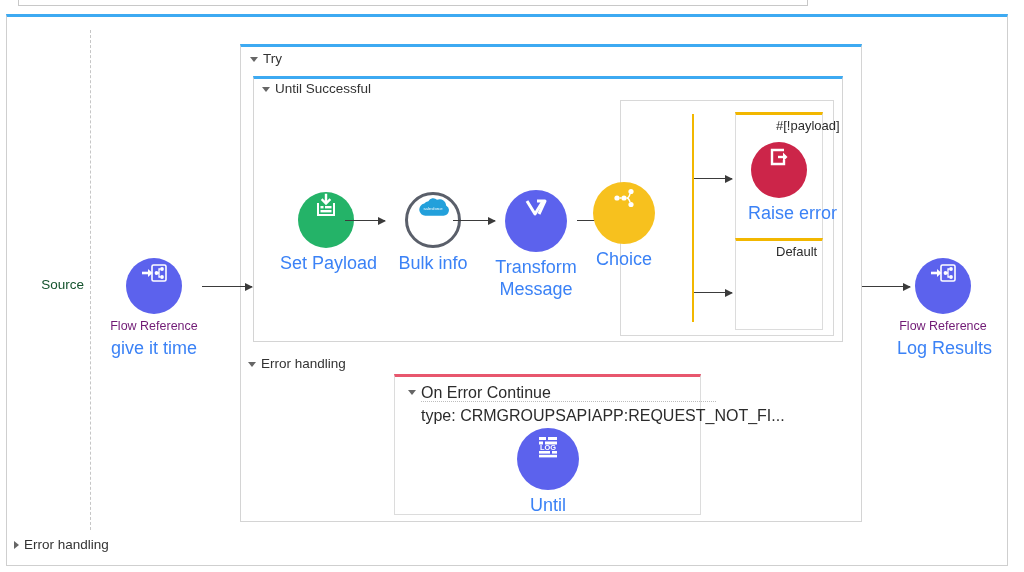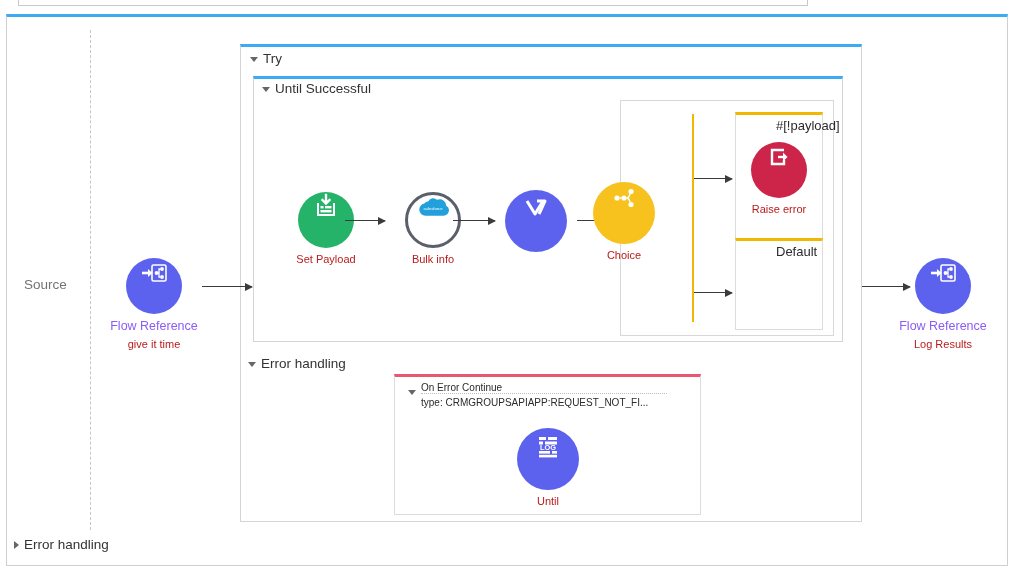--- a/index.html
+++ b/index.html
@@ -57,37 +57,37 @@
   .lbl-until{left:262px;top:82px;}
   .lbl-errhandling{left:248px;top:357px;}
   .lbl-errhandling-bottom{left:14px;top:538px;}
 
   
   .source-divider{
     position:absolute;left:90px;top:30px;width:0;height:500px;
     border-left:1px dashed #c6c6c6;
   }
   .source-text{
-    position:absolute;left:24px;top:277px;width:60px;text-align:left;
-    font-size:13.5px;color:#737373;
+    position:absolute;left:24px;top:277px;width:60px;text-align:right;
+    font-size:13.5px;color:#14532d;
   }
 
   
   .node{position:absolute;text-align:center;}
   .circ{
     width:56px;height:56px;border-radius:50%;
     display:flex;align-items:flex-start;justify-content:center;
     margin:0 auto;
   }
   .circ.lg{width:62px;height:62px;}
   .node-sub{
-    font-size:12.5px;color:#8b5cf6;margin-top:5px;line-height:1.15;white-space:nowrap;
+    font-size:12.5px;color:#701a75;margin-top:5px;line-height:1.15;white-space:nowrap;
   }
   .node-title{
-    font-size:11px;color:#b91c1c;margin-top:5px;line-height:1.22;white-space:nowrap;
+    font-size:18px;color:#3b82f6;margin-top:5px;line-height:1.22;white-space:nowrap;
   }
   .node-title.wrap{white-space:normal;width:92px;}
 
   .c-green{background:#24b368;}
   .c-purple{background:#5c62ed;}
   .c-yellow{background:#f7c11e;}
   .c-crimson{background:#cc2549;}
   .c-white{background:#fff;border:3px solid #5a5f6a;box-sizing:border-box;}
 
   
@@ -121,21 +121,21 @@
   
   .onerror-card{
     position:absolute;left:394px;top:374px;width:307px;height:141px;
     background:#fff;border:1px solid #dcdcdc;border-top:3px solid #e8576e;
     box-sizing:border-box;
   }
   .onerror-head{
     position:absolute;left:408px;top:381px;display:flex;gap:5px;align-items:flex-start;
   }
   .onerror-head .tri-down{margin-top:9px;}
-  .onerror-lines{font-size:10px;color:#2b2b2b;line-height:1.45;}
+  .onerror-lines{font-size:16px;color:#2b2b2b;line-height:1.45;}
   .onerror-l1{position:relative;display:inline-block;}
   .onerror-l1:after{
     content:"";position:absolute;left:0;right:-165px;bottom:2px;
     border-bottom:1px dotted #bdbdbd;
   }
 
   
   svg{display:block;}
 </style>
 </head>
@@ -208,20 +208,21 @@
 
   <div class="arrow" style="left:453px;top:220px;width:42px;"></div>
 
   <div class="node" style="left:490px;top:190px;width:92px;">
     <div class="circ lg c-purple">
       <svg width="34" height="34" viewBox="0 0 34 34">
         <path d="M8 11 L16 24 L24 11" fill="none" stroke="#fff" stroke-width="3" stroke-linejoin="round"></path>
         <path d="M18 11 L26 11 L20 24" fill="none" stroke="#fff" stroke-width="3" stroke-linejoin="round"></path>
       </svg>
     </div>
+    <div class="node-title wrap" style="margin:5px auto 0;"><span>Transform</span><br><span>Message</span></div>
   </div>
 
   <div class="arrow" style="left:577px;top:220px;width:44px;"></div>
 
   <div class="choice-box"></div>
   <div class="choice-spine"></div>
 
   <div class="node" style="left:593px;top:182px;width:62px;">
     <div class="circ lg c-yellow">
       <svg width="32" height="32" viewBox="0 0 32 32">

